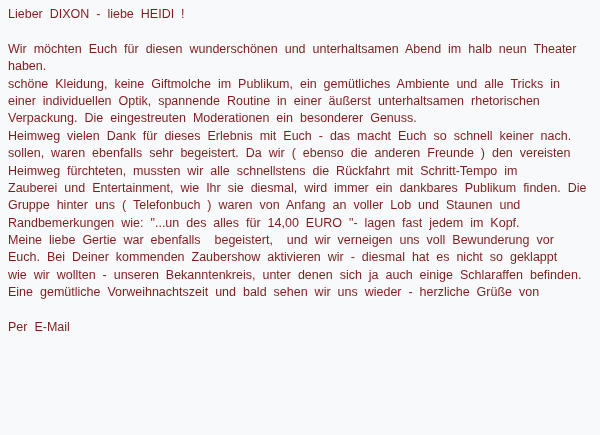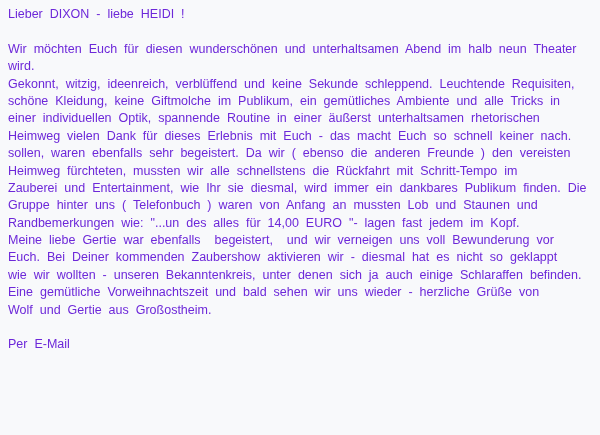--- a/index.html
+++ b/index.html
@@ -12,51 +12,50 @@
   body {
     background: #f8f9fb;
     font-family: "Liberation Sans", sans-serif;
   }
   .page {
     box-sizing: border-box;
     width: 600px;
     height: 435px;
     padding: 6px 0 6px 8px;
     overflow: hidden;
-    color: #6d28d9;
+    color: #7f1d1d;
     font-size: 12.5px;
     line-height: 17.4px;
   }
   .line {
     white-space: pre;       
     word-spacing: 3.5px;    
     height: 17.4px;
     overflow: hidden;
   }
   .spacer {
     height: 17.4px;
   }
 </style>
 </head>
 <body>
 
 <div class="page">
   <div class="line">Lieber DIXON - liebe HEIDI !</div>
   <div class="spacer"></div>
   <div class="line">Wir möchten Euch für diesen wunderschönen und unterhaltsamen Abend im halb neun Theater</div>
-  <div class="line">wird.</div>
-  <div class="line">Gekonnt, witzig, ideenreich, verblüffend und keine Sekunde schleppend. Leuchtende Requisiten,</div>
+  <div class="line">haben.</div>
   <div class="line">schöne Kleidung, keine Giftmolche im Publikum, ein gemütliches Ambiente und alle Tricks in</div>
   <div class="line">einer individuellen Optik, spannende Routine in einer äußerst unterhaltsamen rhetorischen</div>
+  <div class="line">Verpackung. Die eingestreuten Moderationen ein besonderer Genuss.</div>
   <div class="line">Heimweg vielen Dank für dieses Erlebnis mit Euch - das macht Euch so schnell keiner nach.</div>
   <div class="line">sollen, waren ebenfalls sehr begeistert. Da wir ( ebenso die anderen Freunde ) den vereisten</div>
   <div class="line">Heimweg fürchteten, mussten wir alle schnellstens die Rückfahrt mit Schritt-Tempo im</div>
   <div class="line">Zauberei und Entertainment, wie Ihr sie diesmal, wird immer ein dankbares Publikum finden. Die</div>
-  <div class="line">Gruppe hinter uns ( Telefonbuch ) waren von Anfang an mussten Lob und Staunen und</div>
+  <div class="line">Gruppe hinter uns ( Telefonbuch ) waren von Anfang an voller Lob und Staunen und</div>
   <div class="line">Randbemerkungen wie: "...un des alles für 14,00 EURO "- lagen fast jedem im Kopf.</div>
   <div class="line">Meine liebe Gertie war ebenfalls  begeistert,  und wir verneigen uns voll Bewunderung vor</div>
   <div class="line">Euch. Bei Deiner kommenden Zaubershow aktivieren wir - diesmal hat es nicht so geklappt</div>
   <div class="line">wie wir wollten - unseren Bekanntenkreis, unter denen sich ja auch einige Schlaraffen befinden.</div>
   <div class="line">Eine gemütliche Vorweihnachtszeit und bald sehen wir uns wieder - herzliche Grüße von</div>
-  <div class="line">Wolf und Gertie aus Großostheim.</div>
   <div class="spacer"></div>
   <div class="line">Per E-Mail</div>
 </div>
 
 </body></html>

